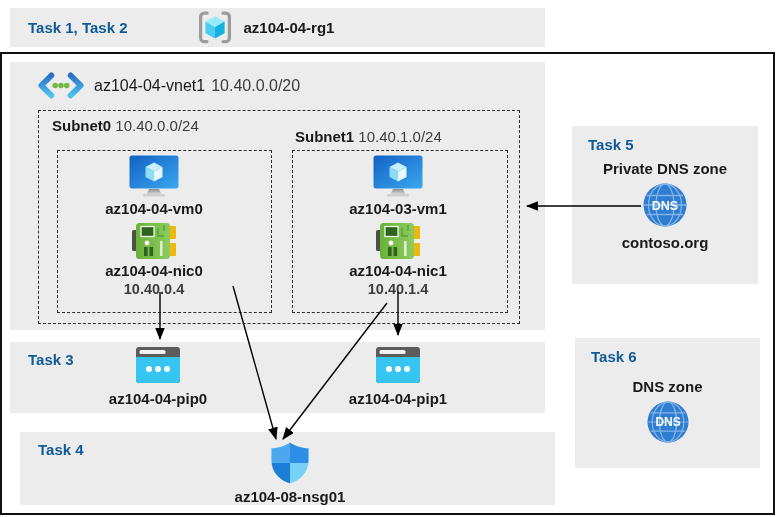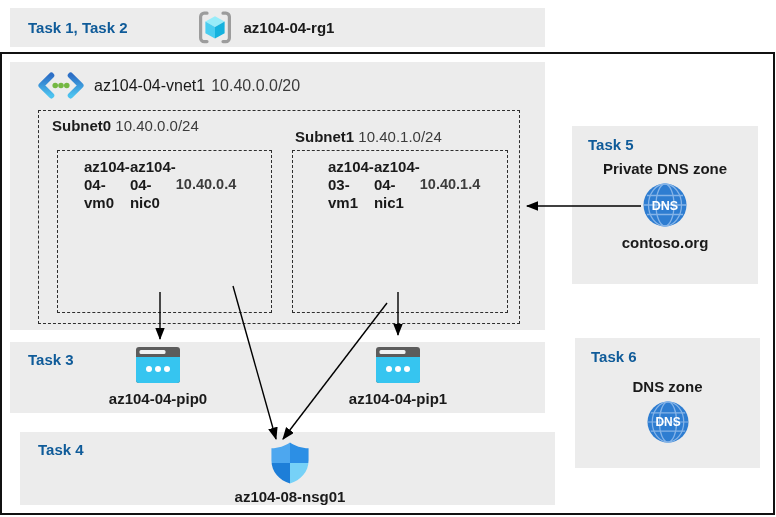--- a/index.html
+++ b/index.html
@@ -35,21 +35,21 @@
   #vnet-header .name{font-weight:normal;font-size:16px;color:var(--text-dark);margin-left:9px;}
   #vnet-header .cidr{font-size:16px;color:var(--text-gray);margin-left:6px;font-weight:normal;}
   .dashed{position:absolute;border:1.4px dashed #2e2e2e;box-sizing:border-box;}
   #subnets-outer{left:28px;top:48px;width:482px;height:214px;}
   .subnet-label{position:absolute;font-size:15px;color:var(--text-gray);white-space:nowrap;}
   .subnet-label b{color:var(--text-dark);font-size:15px;}
   #subnet0-label{left:42px;top:55px;}
   #subnet1-label{left:285px;top:66px;}
   #subnet0-inner{left:47px;top:88px;width:215px;height:163px;}
   #subnet1-inner{left:282px;top:88px;width:216px;height:163px;}
-  .res-stack{position:absolute;width:140px;display:flex;align-items:center;}
+  .res-stack{position:absolute;width:140px;display:flex;flex-direction:column;align-items:center;}
   #stack0{left:74px;top:93px;}
   #stack1{left:318px;top:93px;}
   .res-stack .bold-label{margin-top:3px;line-height:18px;}
   .res-stack .nic-svg{margin-top:5px;}
   .res-stack .ip{margin-top:1px;font-size:14.5px;color:var(--text-gray);line-height:16px;font-weight:bold;}
 
   
   #band-t3{left:10px;top:342px;width:535px;height:71px;}
   #band-t3 .task-label{position:absolute;left:18px;top:9px;}
   .pip-stack{position:absolute;width:140px;display:flex;flex-direction:column;align-items:center;}

